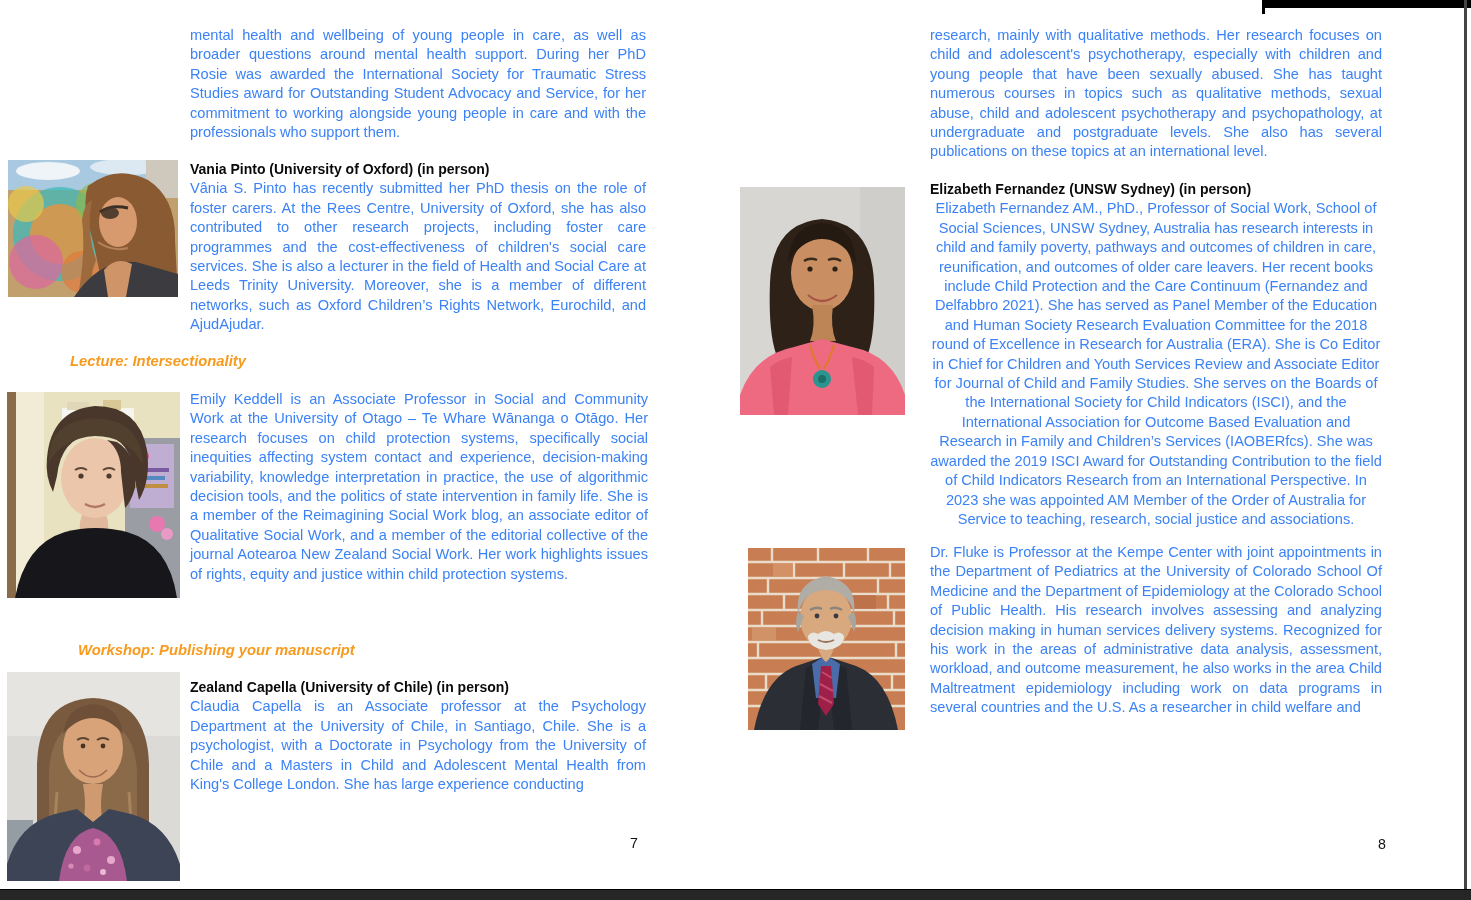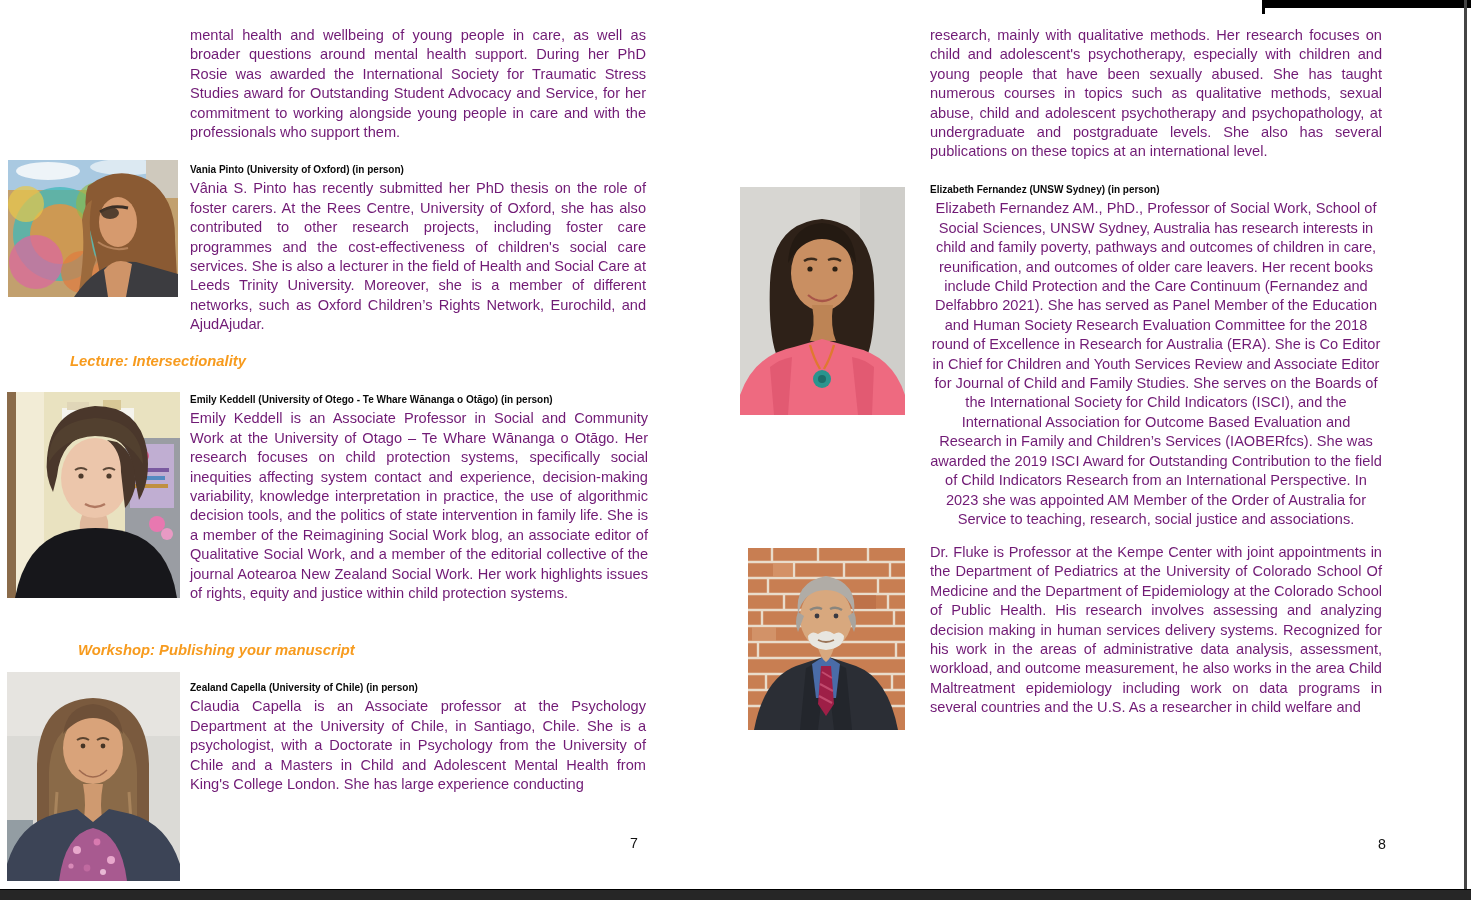--- a/index.html
+++ b/index.html
@@ -11,25 +11,25 @@
     background: #ffffff;
     overflow: hidden;
     font-family: "Liberation Sans", sans-serif;
     color: #111111;
   }
   .abs { position: absolute; }
   .body-text {
     font-size: 14.6px;
     line-height: 19.4px;
     text-align: justify;
-    color: #701a75;
+    color: #3b82f6;
   }
   .body-text.left-align { text-align: center; }
   .speaker-heading {
-    font-size: 10px;
+    font-size: 14px;
     line-height: 19.4px;
     font-weight: bold;
     color: #0a0a0a;
     text-align: left;
   }
   .session-heading {
     font-size: 14.8px;
     line-height: 19px;
     font-weight: bold;
     font-style: italic;
@@ -103,21 +103,20 @@
       <path d="M68 78 Q74 74 80 78" stroke="#5a4636" stroke-width="2" fill="none"></path>
       <path d="M96 78 Q102 74 108 78" stroke="#5a4636" stroke-width="2" fill="none"></path>
       <circle cx="74" cy="84" r="2.6" fill="#4e3b2c"></circle>
       <circle cx="102" cy="84" r="2.6" fill="#4e3b2c"></circle>
       <path d="M78 112 Q88 118 98 112" stroke="#b07860" stroke-width="2.4" fill="none"></path>
       <path d="M8 206 Q18 152 58 140 Q88 132 120 140 Q162 152 170 206 Z" fill="#17171b"></path>
     </svg>
   </div>
 
   <div class="abs" style="left:190px; top:390px; width:458px;">
-    <div class="speaker-heading">Emily Keddell (University of Otego - Te Whare Wānanga o Otāgo) (in person)</div>
     <div class="body-text">Emily Keddell is an Associate Professor in Social and Community Work at the University of Otago – Te Whare Wānanga o Otāgo. Her research focuses on child protection systems, specifically social inequities affecting system contact and experience, decision-making variability, knowledge interpretation in practice, the use of algorithmic decision tools, and the politics of state intervention in family life. She is a member of the Reimagining Social Work blog, an associate editor of Qualitative Social Work, and a member of the editorial collective of the journal Aotearoa New Zealand Social Work. Her work highlights issues of rights, equity and justice within child protection systems.</div>
   </div>
 
   <div class="abs session-heading" style="left:78px; top:641px;">Workshop: Publishing your manuscript</div>
 
   <div class="abs photo" style="left:7px; top:672px; width:173px; height:209px;" role="img" aria-label="Smiling woman with long brown hair wearing a dark navy cardigan over a pink floral top">
     <svg viewBox="0 0 173 209" preserveAspectRatio="none">
       <rect width="173" height="209" fill="#dbdad6"></rect>
       <rect width="173" height="64" fill="#e6e4e0"></rect>
       <rect x="0" y="148" width="26" height="61" fill="#939da3"></rect>

